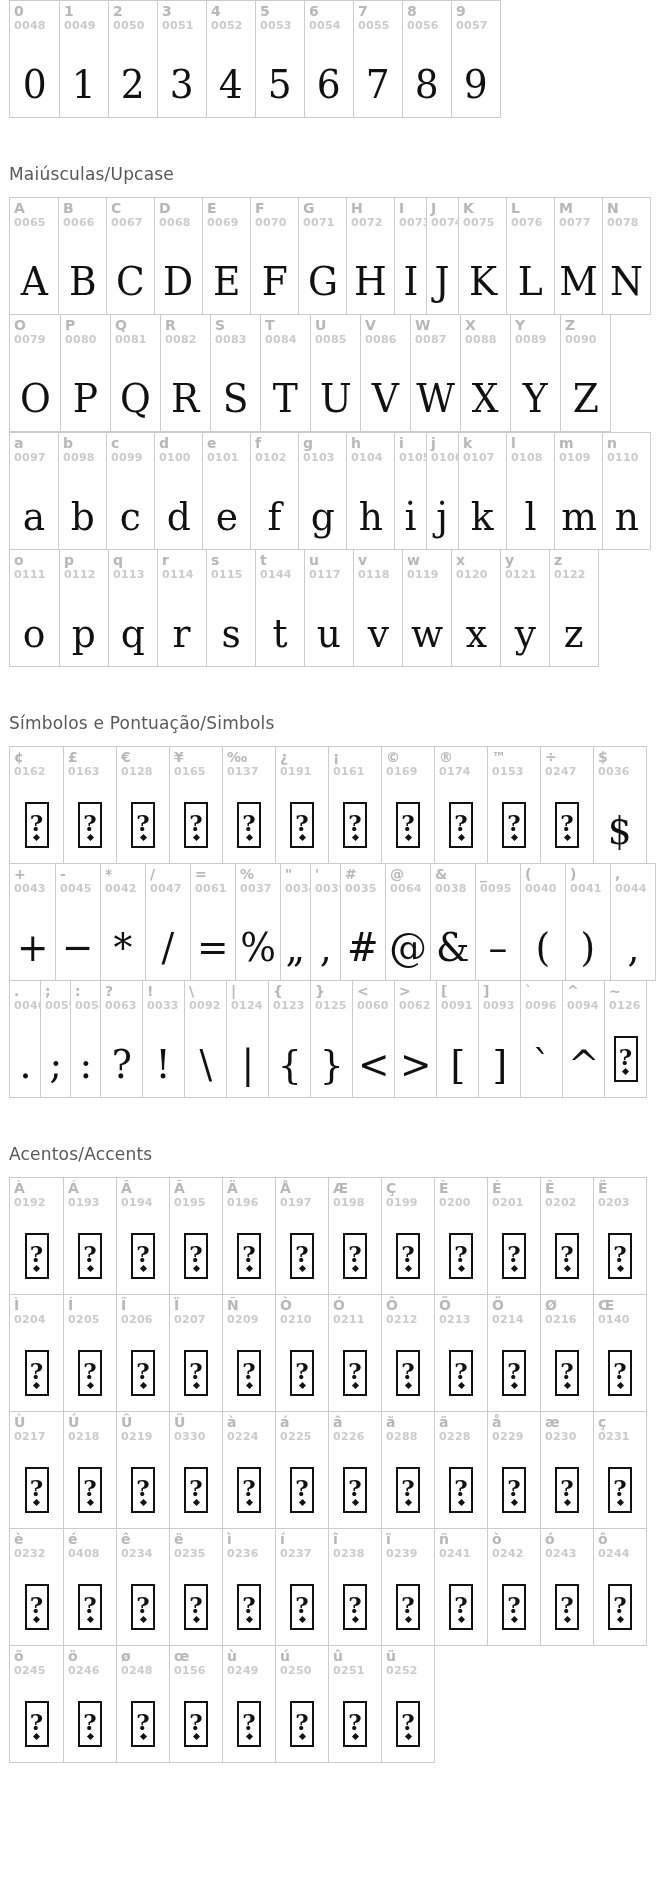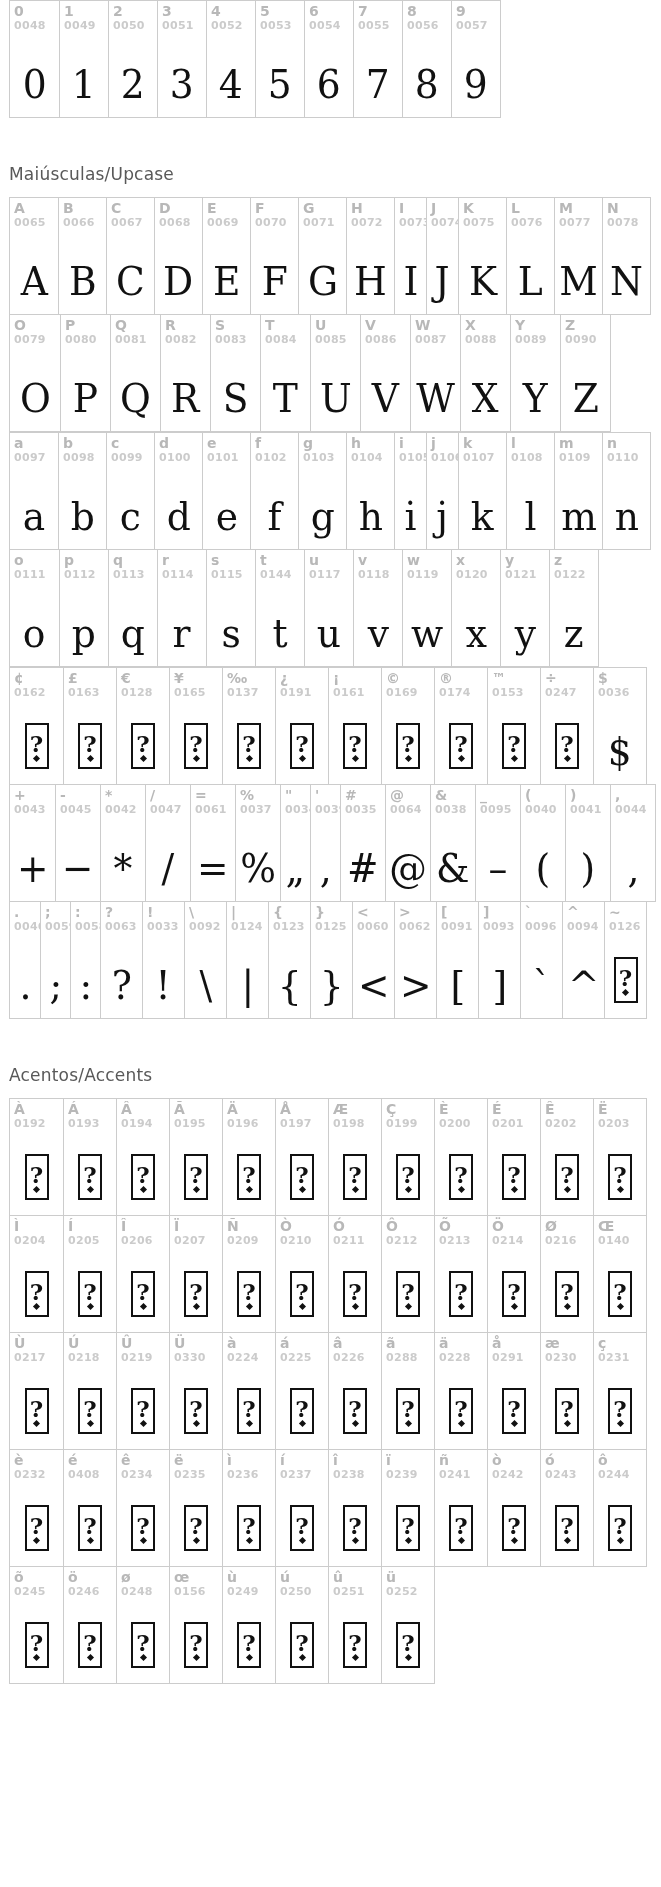--- a/index.html
+++ b/index.html
@@ -619,20 +619,21 @@
             </div>
             <div class="zone">
               <span class="glyph">z</span>
             </div>
           </div>
         </div>
       </div>
   </section>
 
   <section class="charmap-section">
+    <h2 class="sec-title">Símbolos e Pontuação/Simbols</h2>
     <div class="grid">
         <div class="grid-row">
           <div class="cell" style="width: 53px;">
             <div class="labels">
               <span class="ch">¢</span>
               <span class="code">0162</span>
             </div>
             <div class="zone">
               <span class="notdef">
                 <span class="q">?</span>
@@ -1459,21 +1460,21 @@
             <div class="zone">
               <span class="notdef">
                 <span class="q">?</span>
                 <span class="dot"></span>
               </span>
             </div>
           </div>
           <div class="cell" style="width: 53px;">
             <div class="labels">
               <span class="ch">å</span>
-              <span class="code">0291</span>
+              <span class="code">0229</span>
             </div>
             <div class="zone">
               <span class="notdef">
                 <span class="q">?</span>
                 <span class="dot"></span>
               </span>
             </div>
           </div>
           <div class="cell" style="width: 53px;">
             <div class="labels">

